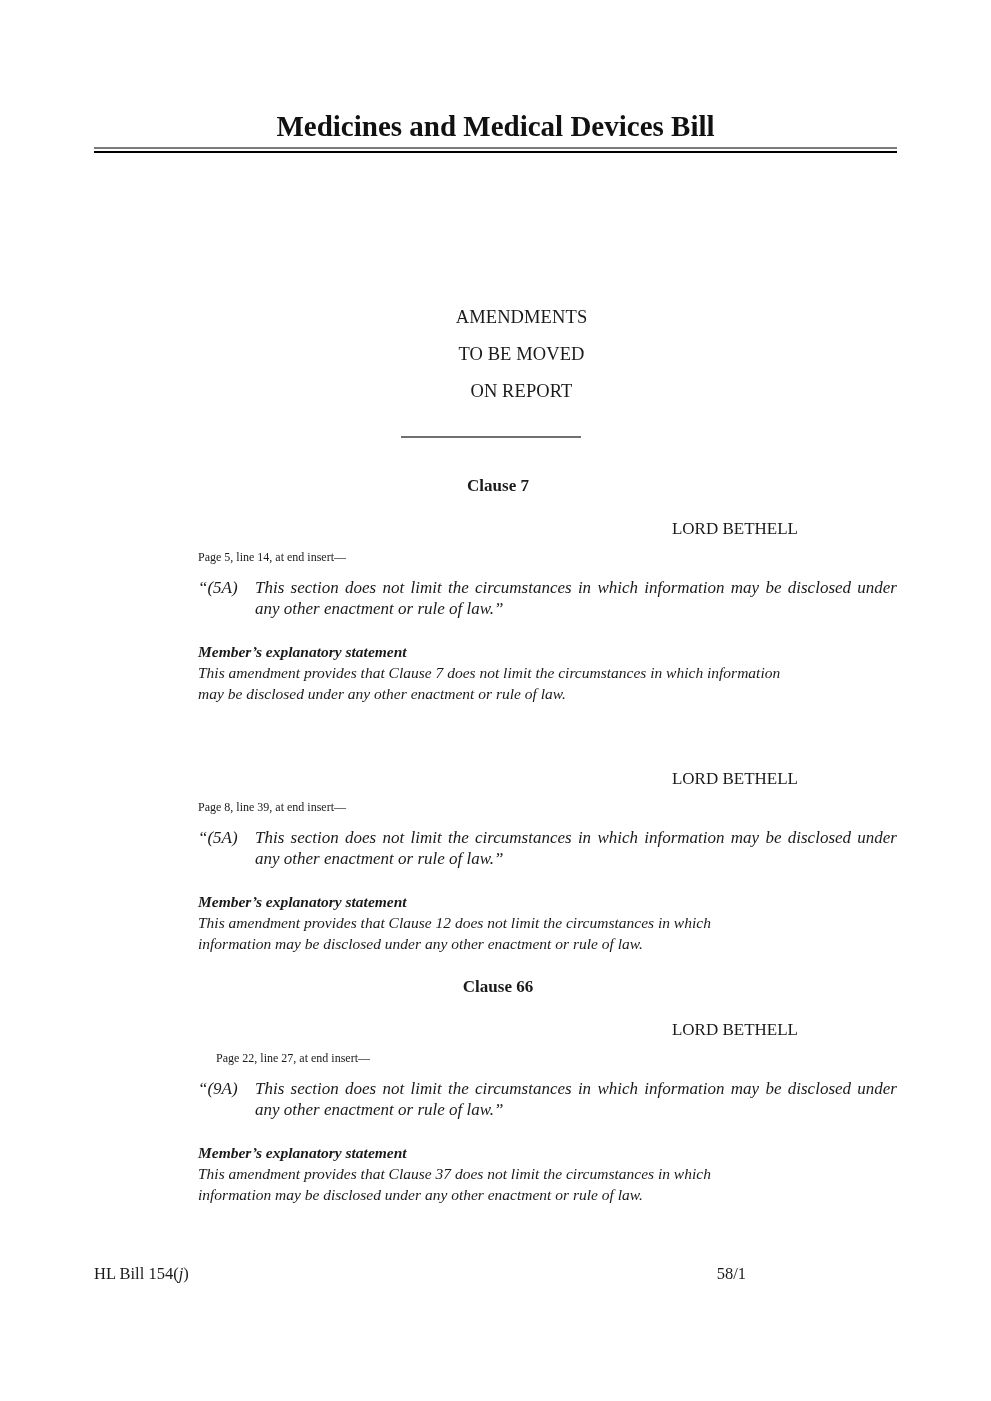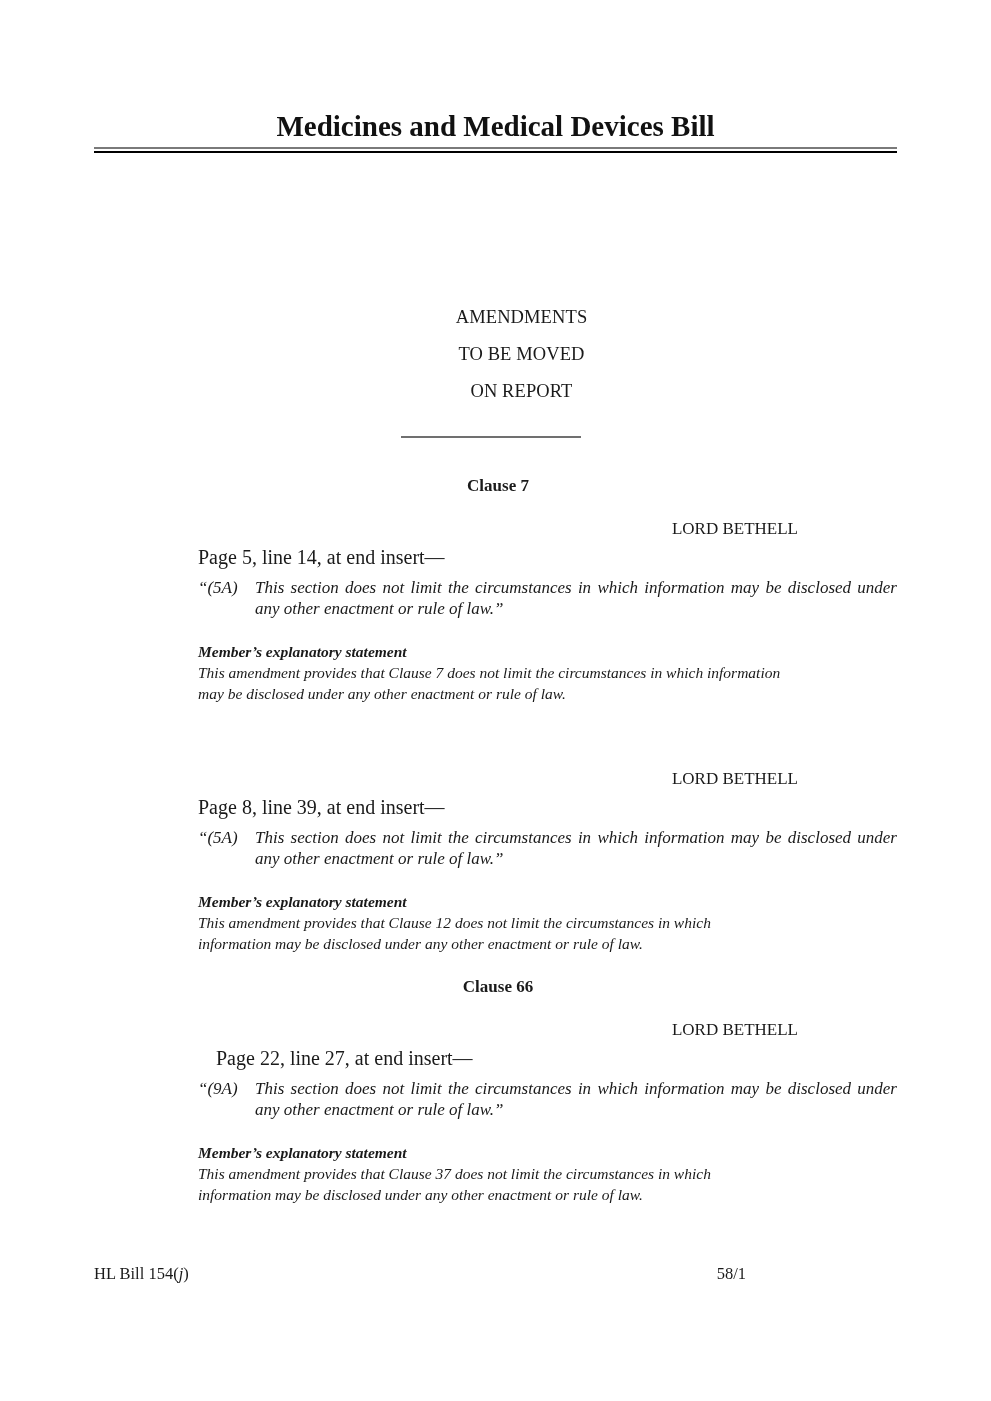--- a/index.html
+++ b/index.html
@@ -58,21 +58,21 @@
       line-height: 22px;
     }
     .member {
       position: absolute; left: 198px; width: 600px;
       text-align: right;
       font-size: 17px;
       line-height: 22px;
     }
     .instruction {
       position: absolute; left: 198px; width: 700px;
-      font-size: 20px;
+      font-size: 12px;
       line-height: 22px;
     }
     .amend {
       position: absolute; left: 198px; width: 699px;
       font-size: 17px;
       line-height: 21px;
       font-style: italic;
     }
     .amend .num {
       position: absolute; left: 0; top: 0;

